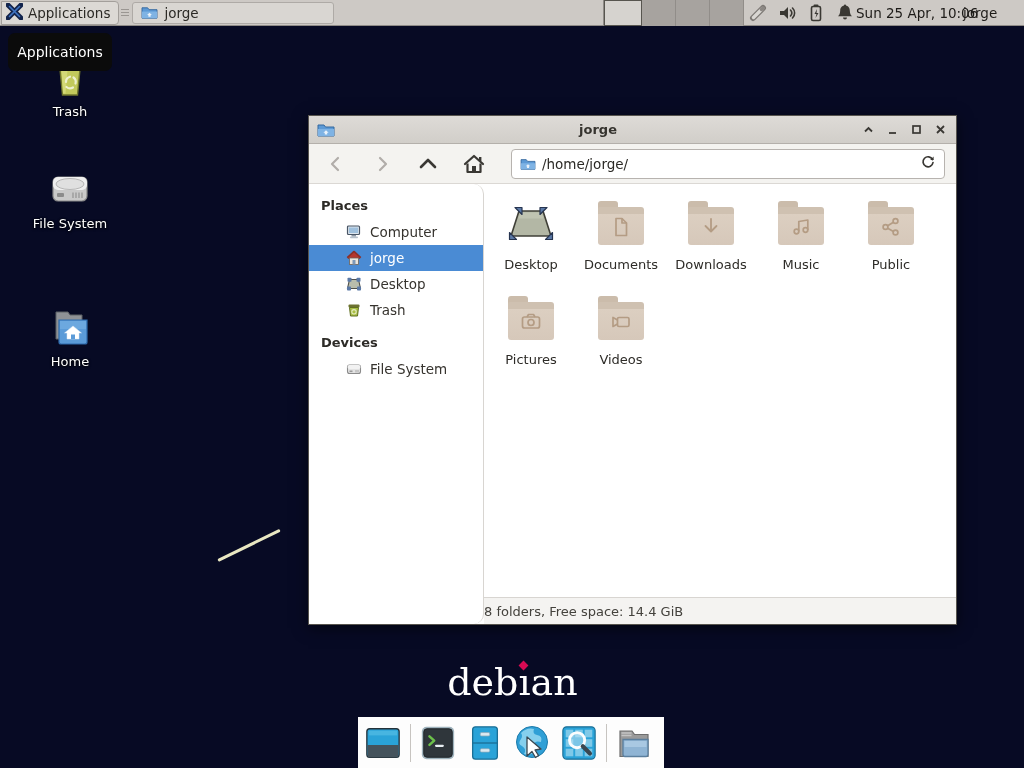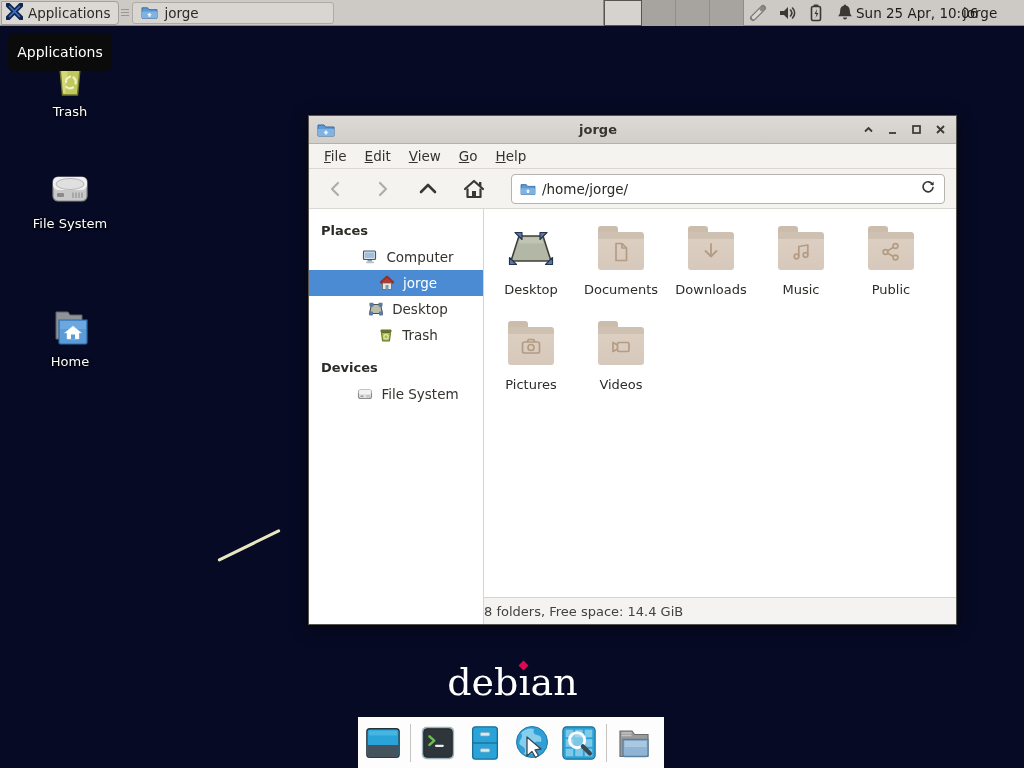--- a/index.html
+++ b/index.html
@@ -81,23 +81,23 @@
   .nav-btn { width:34px; height:30px; display:flex; align-items:center; justify-content:center; border-radius:3px; }
   .pathbar {
     flex:1; height:30px; margin-left:8px; background:#fff; border:1px solid #b7b3af;
     border-radius:4px; display:flex; align-items:center; padding:0 8px; gap:6px;
   }
   .pathbar input {
     flex:1; border:none; outline:none; font-family:"DejaVu Sans","Liberation Sans",sans-serif;
     font-size:13.5px; color:#2b2925; background:transparent;
   }
   .wbody { flex:1; display:flex; min-height:0; }
-  .sidebar { width:175px; background:#fff; border-right:1px solid #d8d5d1; padding-top:8px; }
+  .sidebar { width:175px; background:#fff; border-right:1px solid #d8d5d1; padding-top:8px;border-radius:10px; }
   .side-header { font-weight:bold; font-size:13px; color:#2d2b27; padding:6px 0 6px 12px; }
-  .side-row { height:26px; display:flex; align-items:center; gap:8px; padding-left:24px; font-size:13.5px; color:#36332e;justify-content:center; }
+  .side-row { height:26px; display:flex; align-items:center; gap:8px; padding-left:37px; font-size:13.5px; color:#36332e; }
   .side-row.selected { background:#4a8bd4; color:#fff; }
   .side-spacer { height:6px; }
   .content-col { flex:1; display:flex; flex-direction:column; min-width:0; }
   .files { flex:1; padding:18px 0 0 2px; display:grid; grid-template-columns:repeat(5,90px); grid-auto-rows:95px; }
   .fitem { width:90px; text-align:center; }
   .fitem .fimg { width:48px; height:48px; margin:0 auto; position:relative; }
   .fitem .flabel { margin-top:7px; font-size:13px; color:#2e2c28; }
   .folder-tan { position:absolute; left:1px; top:5px; width:46px; height:38px; }
   .folder-tan .tab { position:absolute; left:0; top:-6px; width:20px; height:10px; background:#cbbcab; border-radius:3px 3px 0 0; }
   .folder-tan .bodyf { position:absolute; left:0; top:0; width:46px; height:38px; border-radius:2px 3px 3px 3px;
@@ -275,27 +275,20 @@
           </svg>
       </span>
       <span class="wb">
         <svg width="13" height="13" viewBox="0 0 13 13">
             <path d="M3 3 L10 10 M10 3 L3 10" stroke="#3a3834" stroke-width="1.8"></path>
           </svg>
       </span>
     </div>
   </div>
 
-  <div class="menubar">
-    <span class="menu-item"><span class="mn">F</span><span>ile</span></span>
-    <span class="menu-item"><span class="mn">E</span><span>dit</span></span>
-    <span class="menu-item"><span class="mn">V</span><span>iew</span></span>
-    <span class="menu-item"><span class="mn">G</span><span>o</span></span>
-    <span class="menu-item"><span class="mn">H</span><span>elp</span></span>
-  </div>
 
   <div class="toolbar">
     <span class="nav-btn">
       <svg width="20" height="20" viewBox="0 0 20 20">
           <path d="M12 4 L6 10 L12 16" stroke="#b1ada9" stroke-width="2.2" fill="none" stroke-linecap="round" stroke-linejoin="round"></path>
         </svg>
     </span>
     <span class="nav-btn">
       <svg width="20" height="20" viewBox="0 0 20 20">
           <path d="M8 4 L14 10 L8 16" stroke="#b1ada9" stroke-width="2.2" fill="none" stroke-linecap="round" stroke-linejoin="round"></path>

